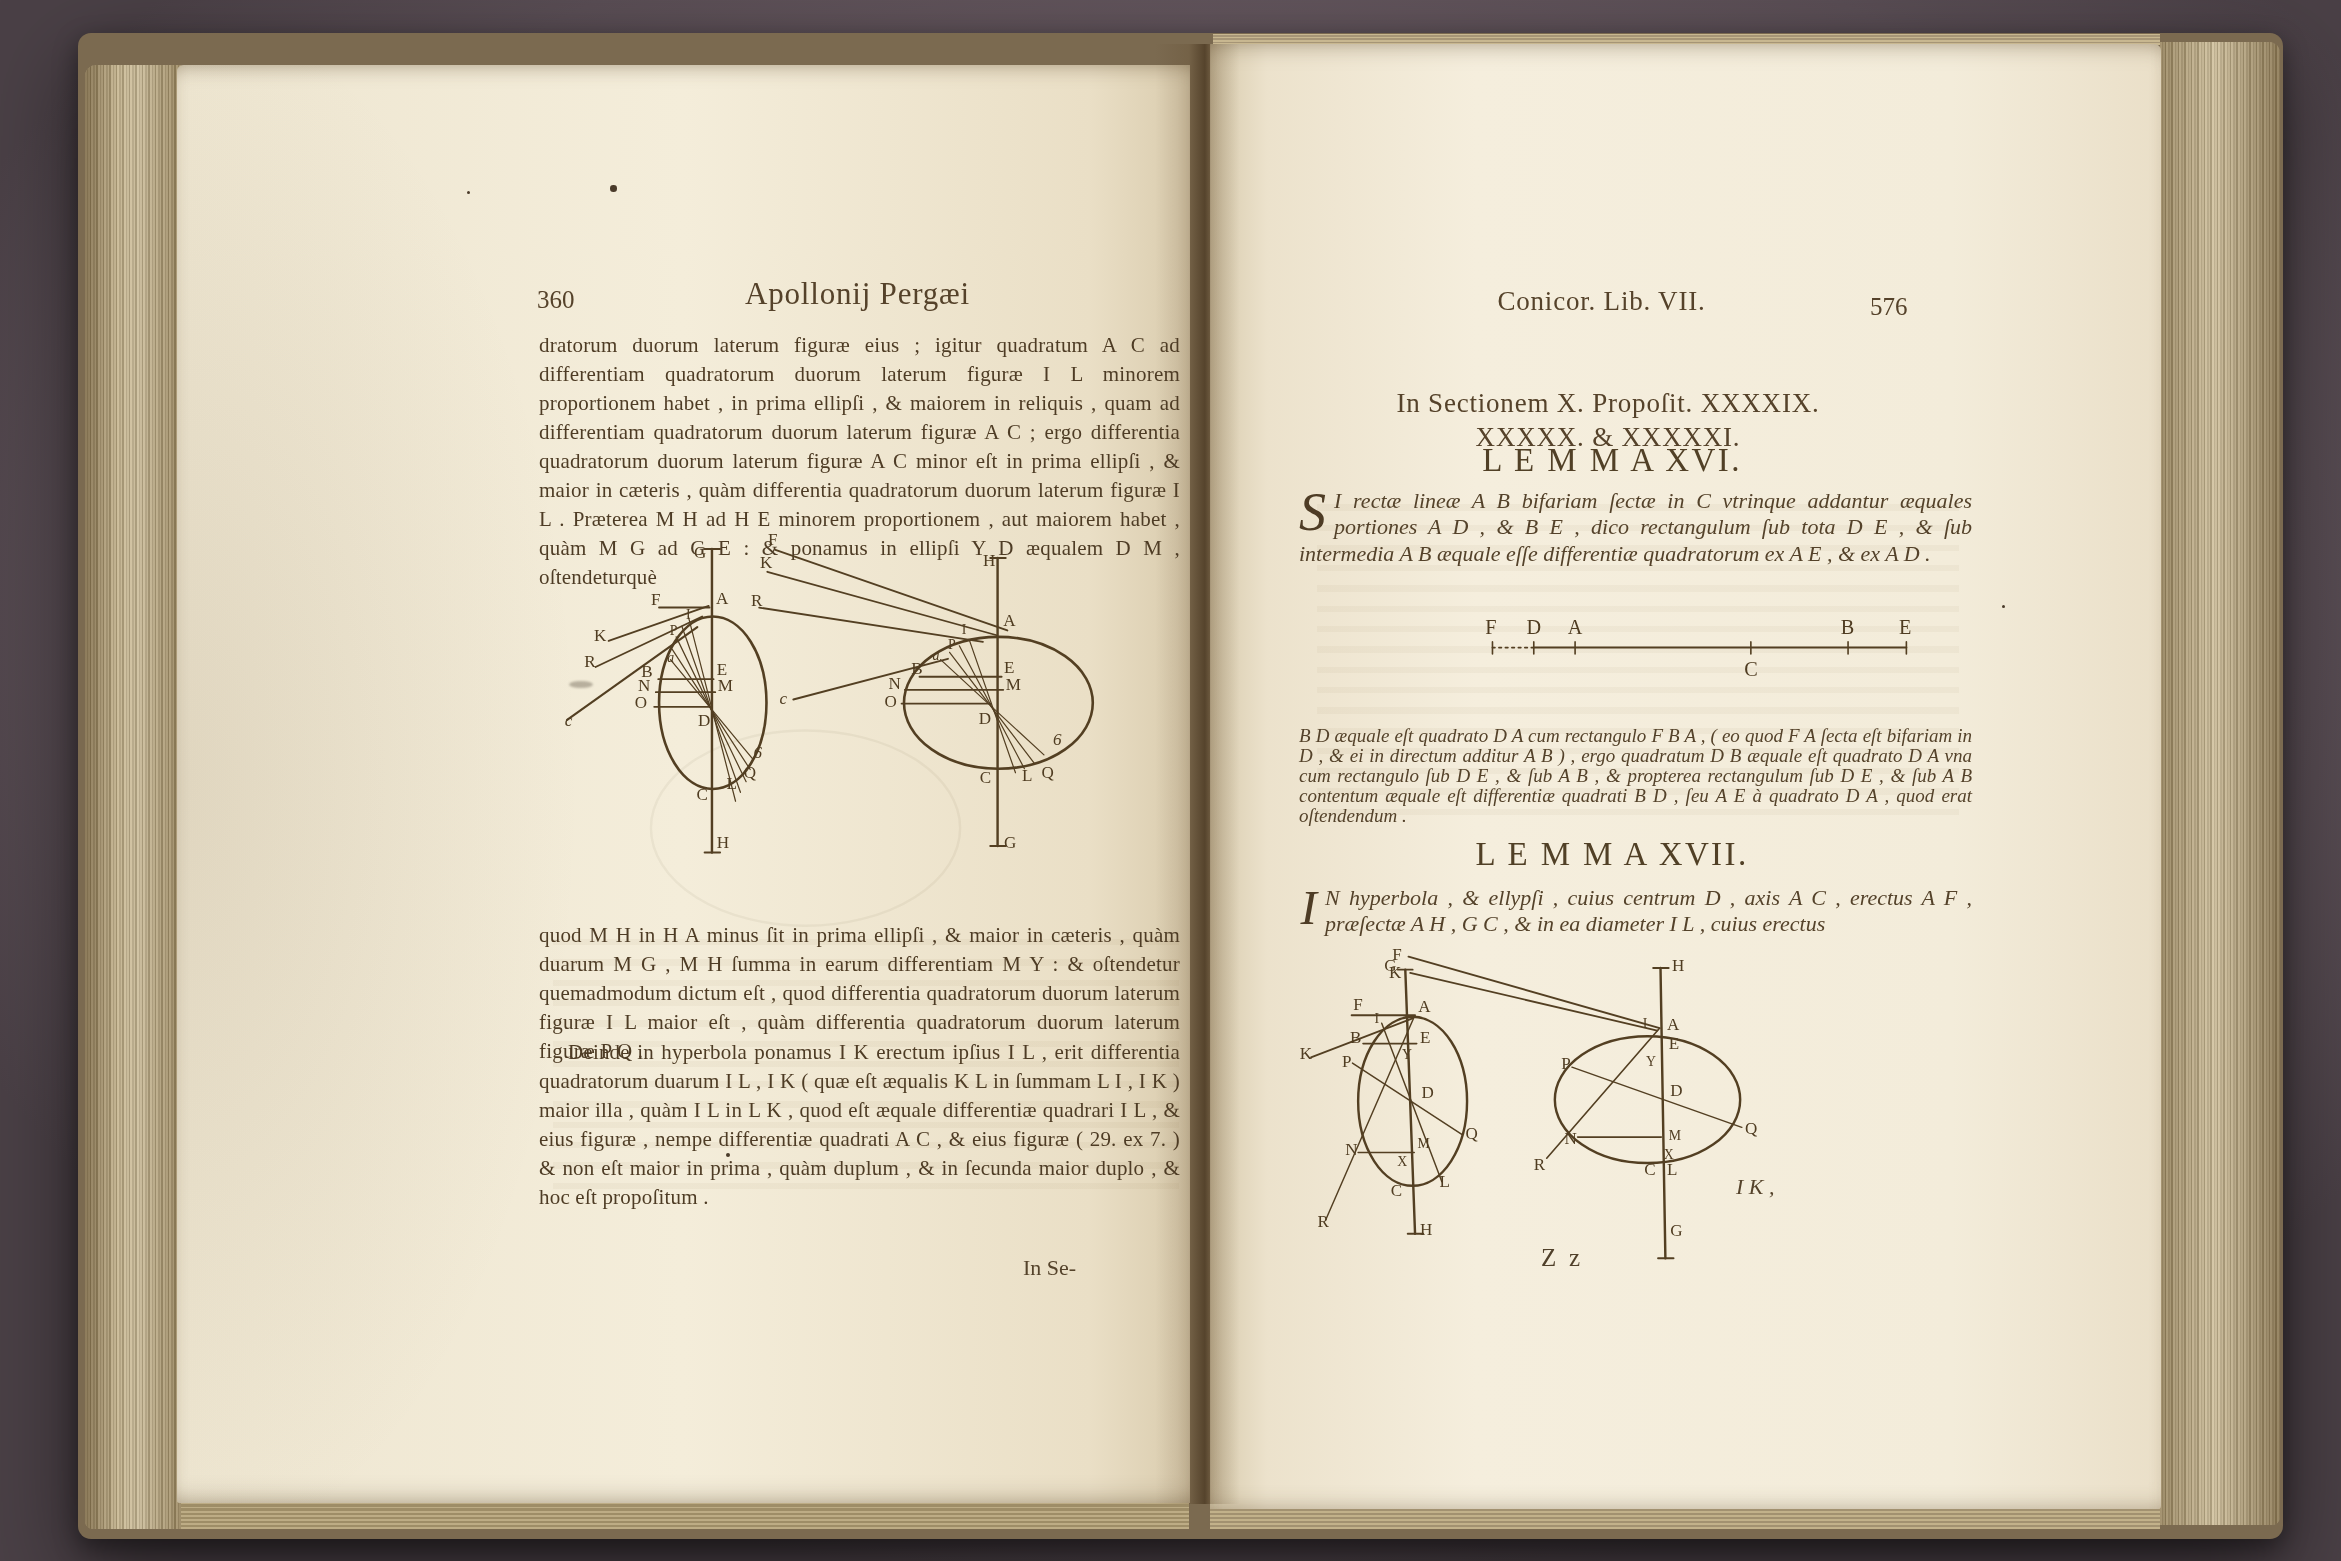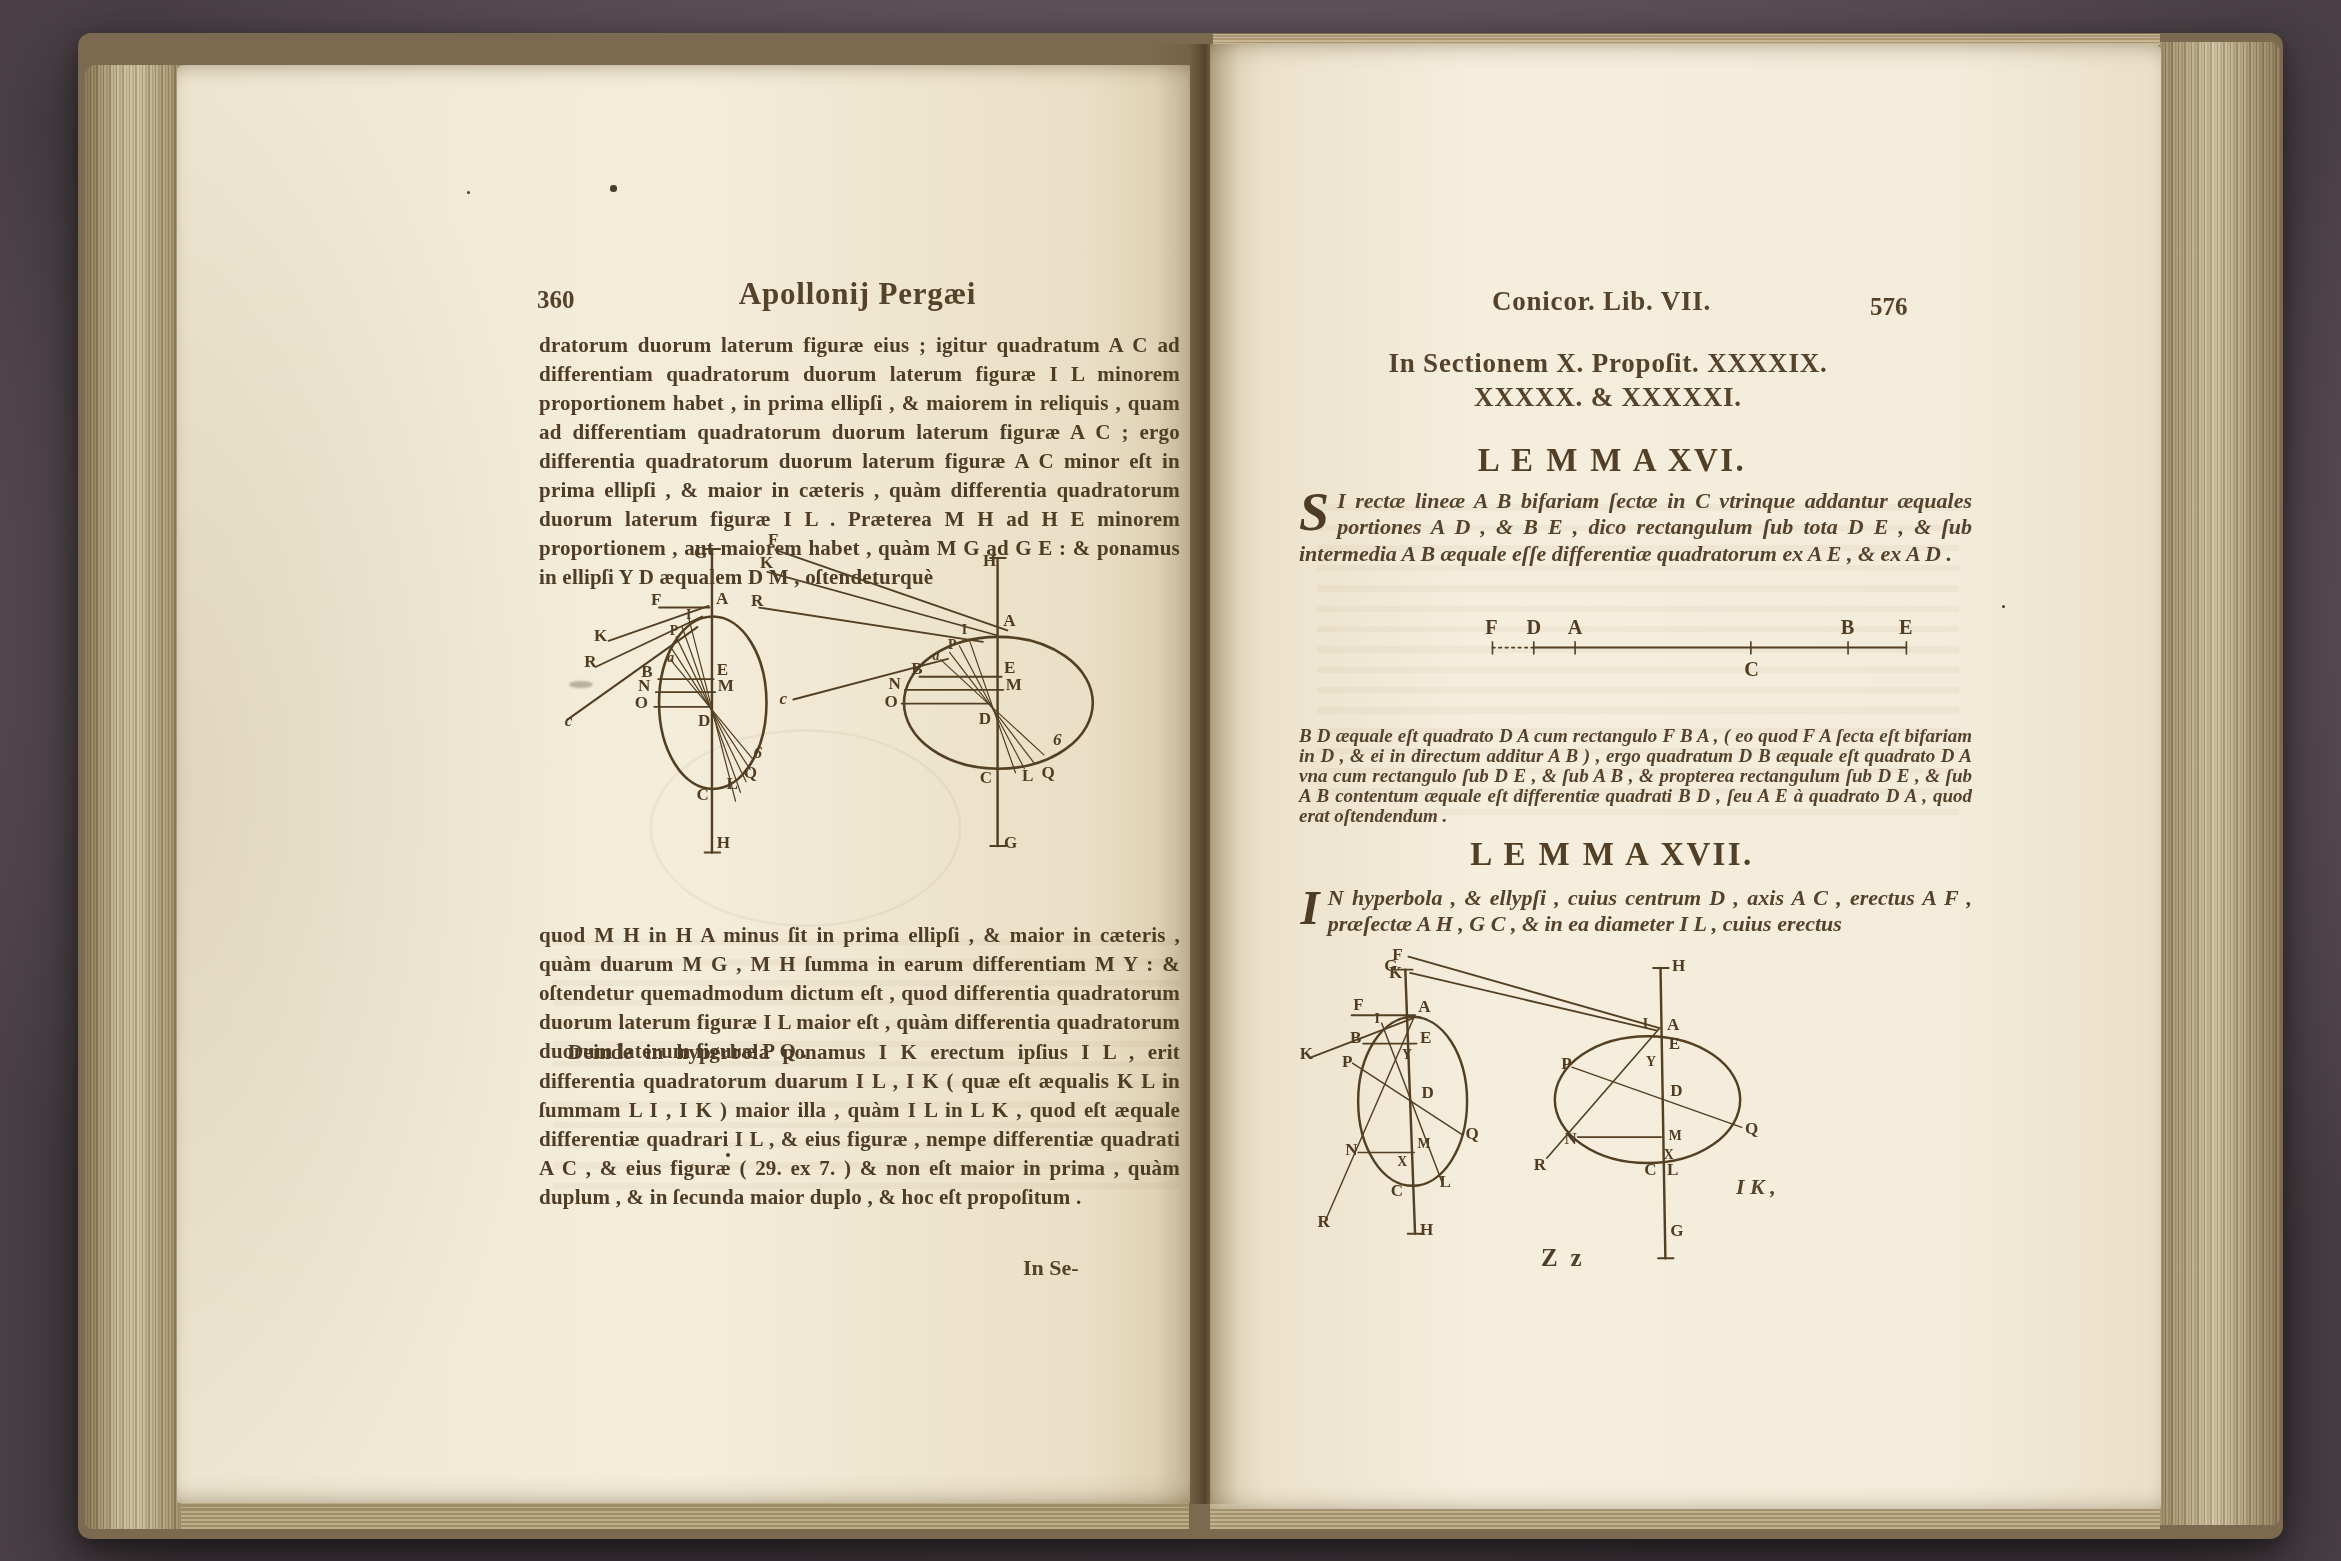--- a/index.html
+++ b/index.html
@@ -1,19 +1,19 @@
 <!DOCTYPE html>
 <html style="font-size:13px"><head>
 <meta charset="utf-8">
 <title>Apollonij Pergæi — Conicor. Lib. VII. (pp. 360–361)</title>
 <style>
   html,body{margin:0;padding:0;width:2342px;height:1561px;overflow:hidden;
     font-family:"Liberation Serif","DejaVu Serif",serif;}
   .scene{position:absolute;inset:0;
-    background:radial-gradient(1382px 976px at 52% 40%, #75656d 0%, #6b5c64 45%, #5a4e55 78%, #4a4046 100%);font-weight:bold;}
+    background:radial-gradient(1382px 976px at 52% 40%, #75656d 0%, #6b5c64 45%, #5a4e55 78%, #4a4046 100%);}
   
   .book-shadow{position:absolute;left:78px;top:33px;width:2205px;height:1506px;border-radius:13px;
     background:#7b6a50;box-shadow:0 33px 89px rgba(0,0,0,.5),0 8.1px 24.4px rgba(0,0,0,.4);}
   .edge{position:absolute;}
   .edge-left{left:85px;top:65px;width:96px;height:1464px;border-radius:11.4px 0 0 8.1px;
     background:repeating-linear-gradient(90deg,#c7b68f 0 1.6px,#aa9973 1.6px 3.3px,#bfae87 3.3px 4.9px,#97865f 4.9px 6.5px);}
   .edge-left::after{content:"";position:absolute;inset:0;border-radius:inherit;
     background:linear-gradient(90deg,rgba(70,52,28,.45),rgba(255,255,255,.12) 35%,rgba(255,255,255,.2) 55%,rgba(70,52,28,.25) 100%);}
   .edge-right{left:2160px;top:42px;width:120px;height:1483px;border-radius:0 11.4px 8.1px 0;
     background:repeating-linear-gradient(90deg,#cdbc95 0 1.6px,#b1a07a 1.6px 3.3px,#c3b28b 3.3px 4.9px,#9c8b64 4.9px 6.5px);}
@@ -34,21 +34,21 @@
   .page-right{left:1210px;top:44px;width:951px;height:1465px;border-radius:0 6.5px 3.3px 0;
     background:linear-gradient(90deg,#d7caac 0%,#ece2cc 6%,#f5eedd 28%,#f3ecda 78%,#eadfc8 100%);
     box-shadow:inset 0 14.6px 23px -16.3px rgba(90,70,40,.55),inset 0 -14.6px 23px -16.3px rgba(90,70,40,.45);}
   .gutter{position:absolute;left:1155px;top:44px;width:106px;height:1460px;pointer-events:none;
     background:linear-gradient(90deg,transparent 0%,rgba(80,55,25,.16) 32%,rgba(55,36,15,.55) 47%,rgba(80,55,25,.25) 53%,transparent 80%);}
   .abs{position:absolute;}
   .body-text{font-size:21px;line-height:29px;text-align:justify;letter-spacing:0.2px;color:#4e3c25;}
   .center{text-align:center;}
   .run-title{font-size:31px;color:#55422a;letter-spacing:0.8px;}
   .page-num{font-size:25px;color:#55422a;}
-  .sec-head{font-size:27px;color:#55422a;letter-spacing:0.8px;}
+  .sec-head{font-size:27px;color:#55422a;letter-spacing:0.8px;margin-top:40px;}
   .lemma-head{font-size:33px;color:#514026;letter-spacing:2.4px;}
   .ital{font-style:italic;}
   .intro{font-size:22px;line-height:26.4px;text-align:justify;color:#54422a;}
   .side-note{font-size:16.7px;line-height:19.5px;text-align:justify;color:#54422a;}
   .body16{font-size:19px;line-height:20px;text-align:justify;color:#54422a;}
   .dropcap{float:left;font-style:italic;color:#4e3c25;}
   .dropcap-s{font-size:54px;line-height:42px;margin:3.3px 8.1px 0 0;}
   .dropcap-i{font-size:49px;line-height:41px;margin:1.6px 8.1px 0 1.6px;}
   .catchword{font-size:22px;color:#55432b;}
   .signature{font-size:25px;color:#50402a;letter-spacing:3.3px;}

